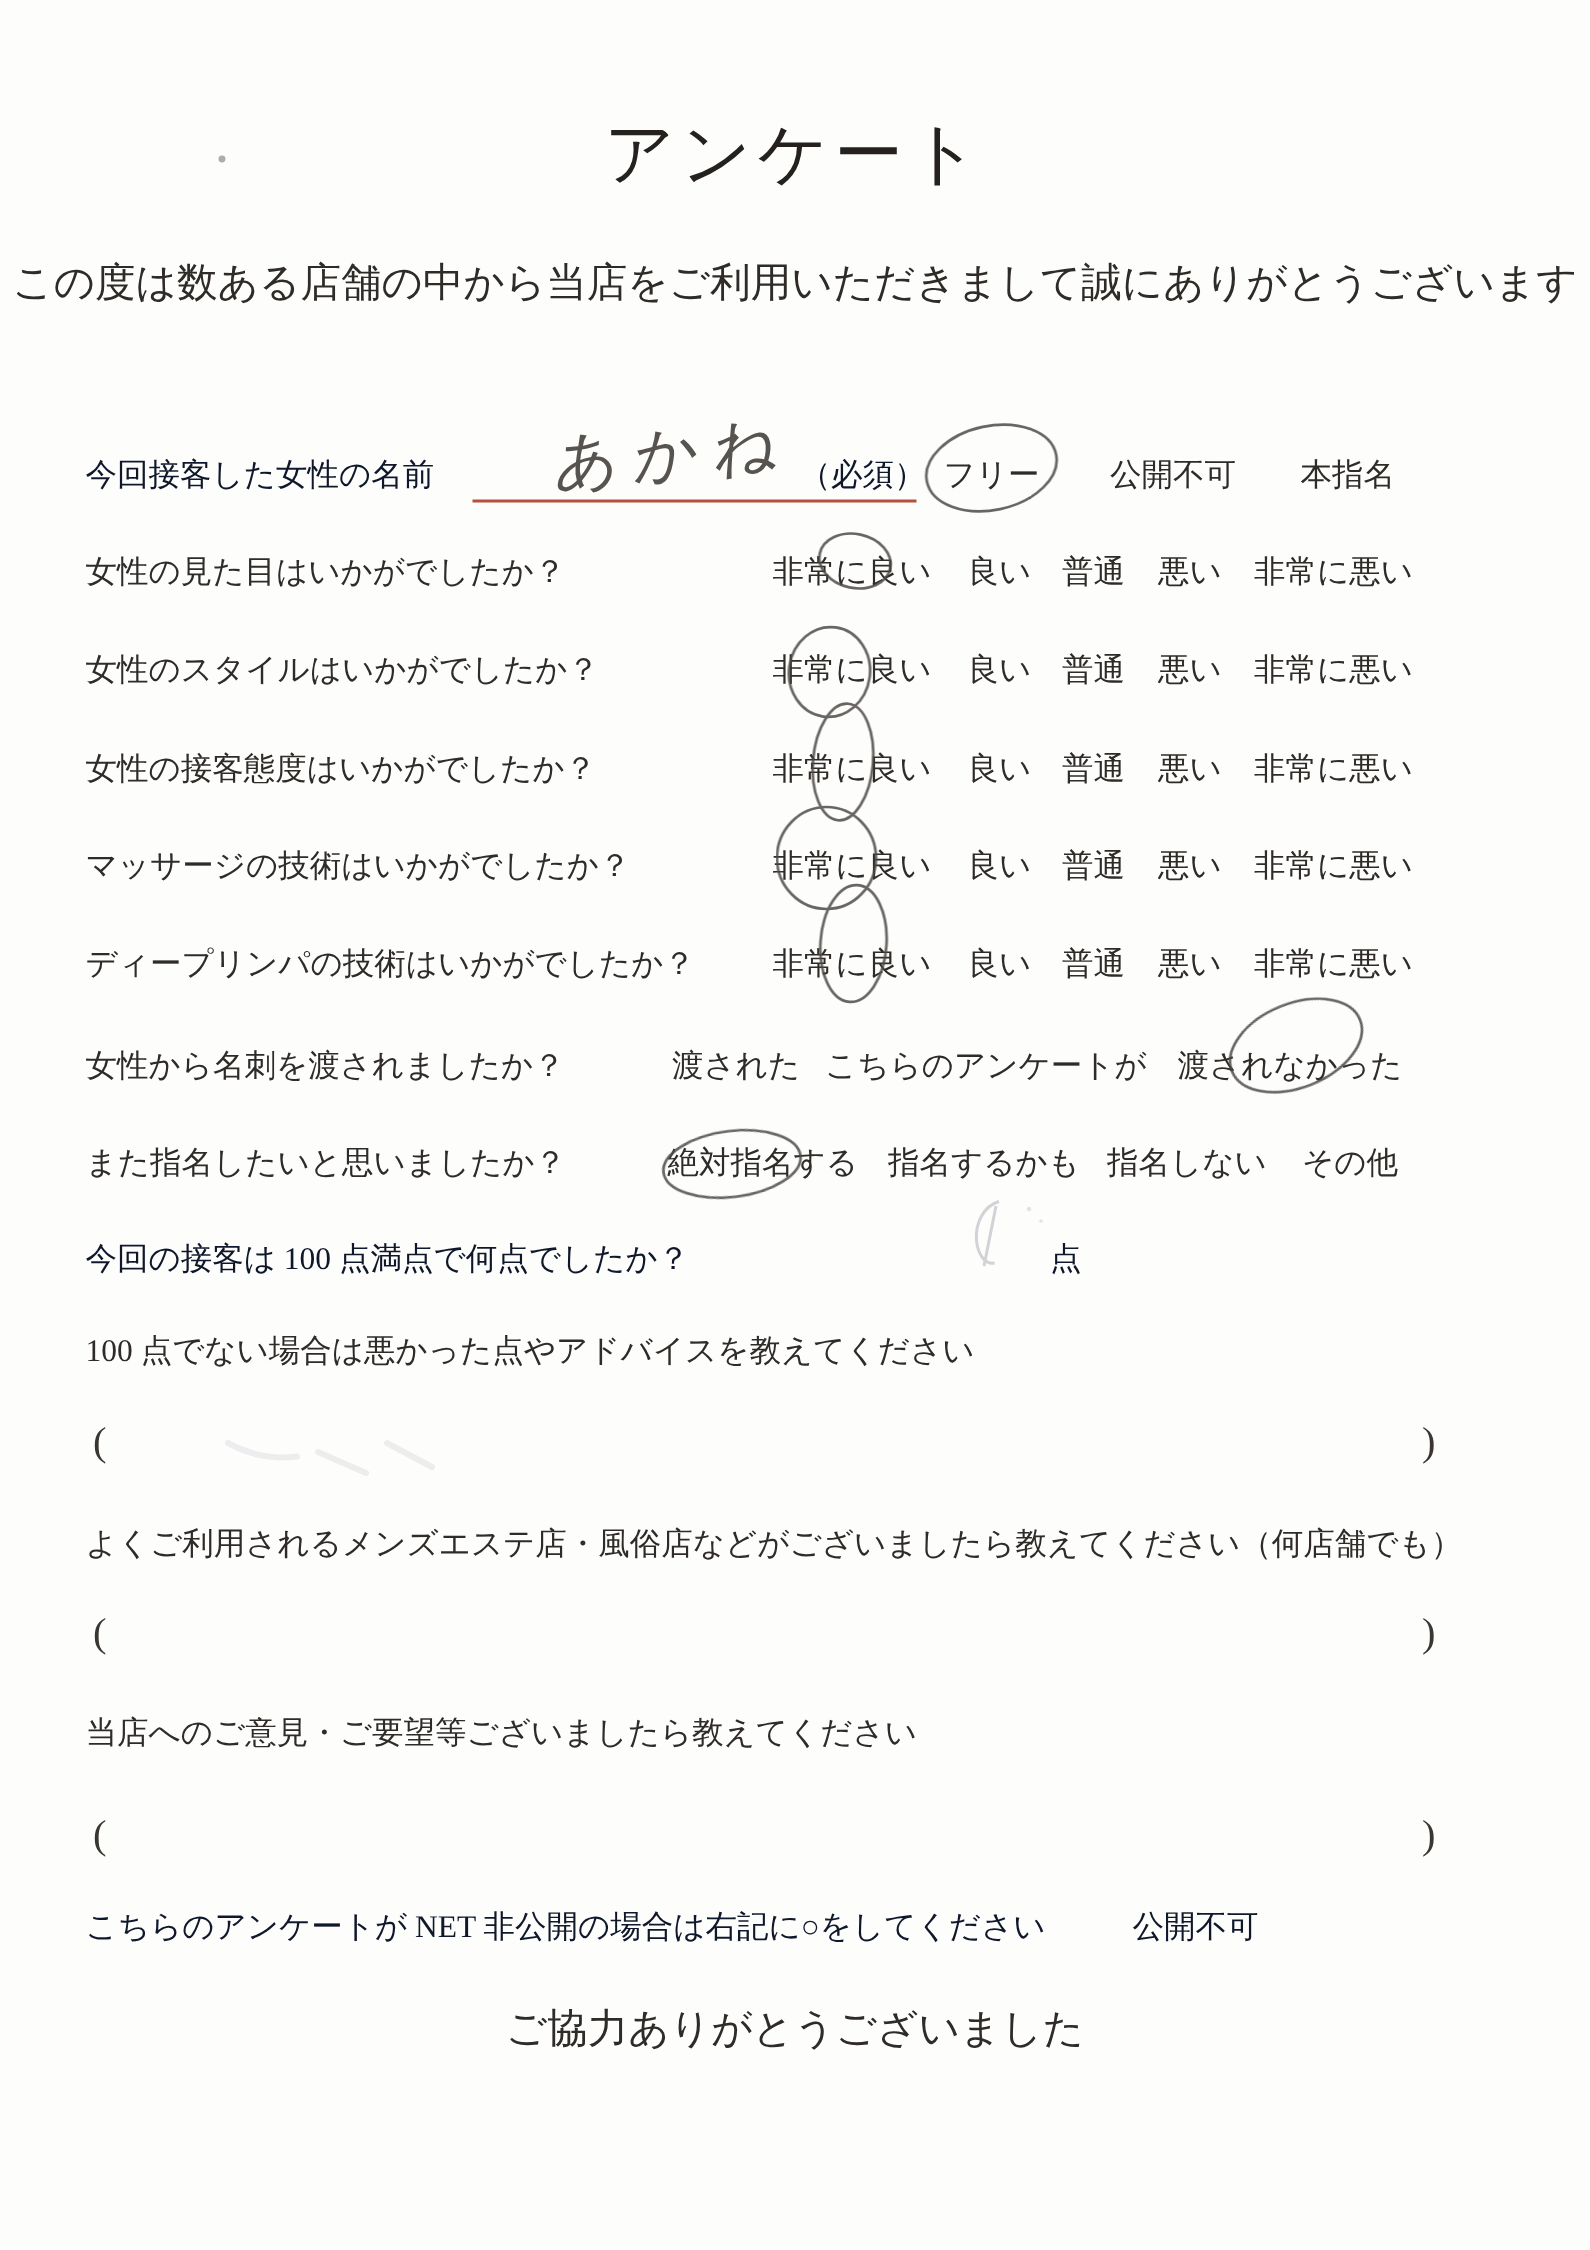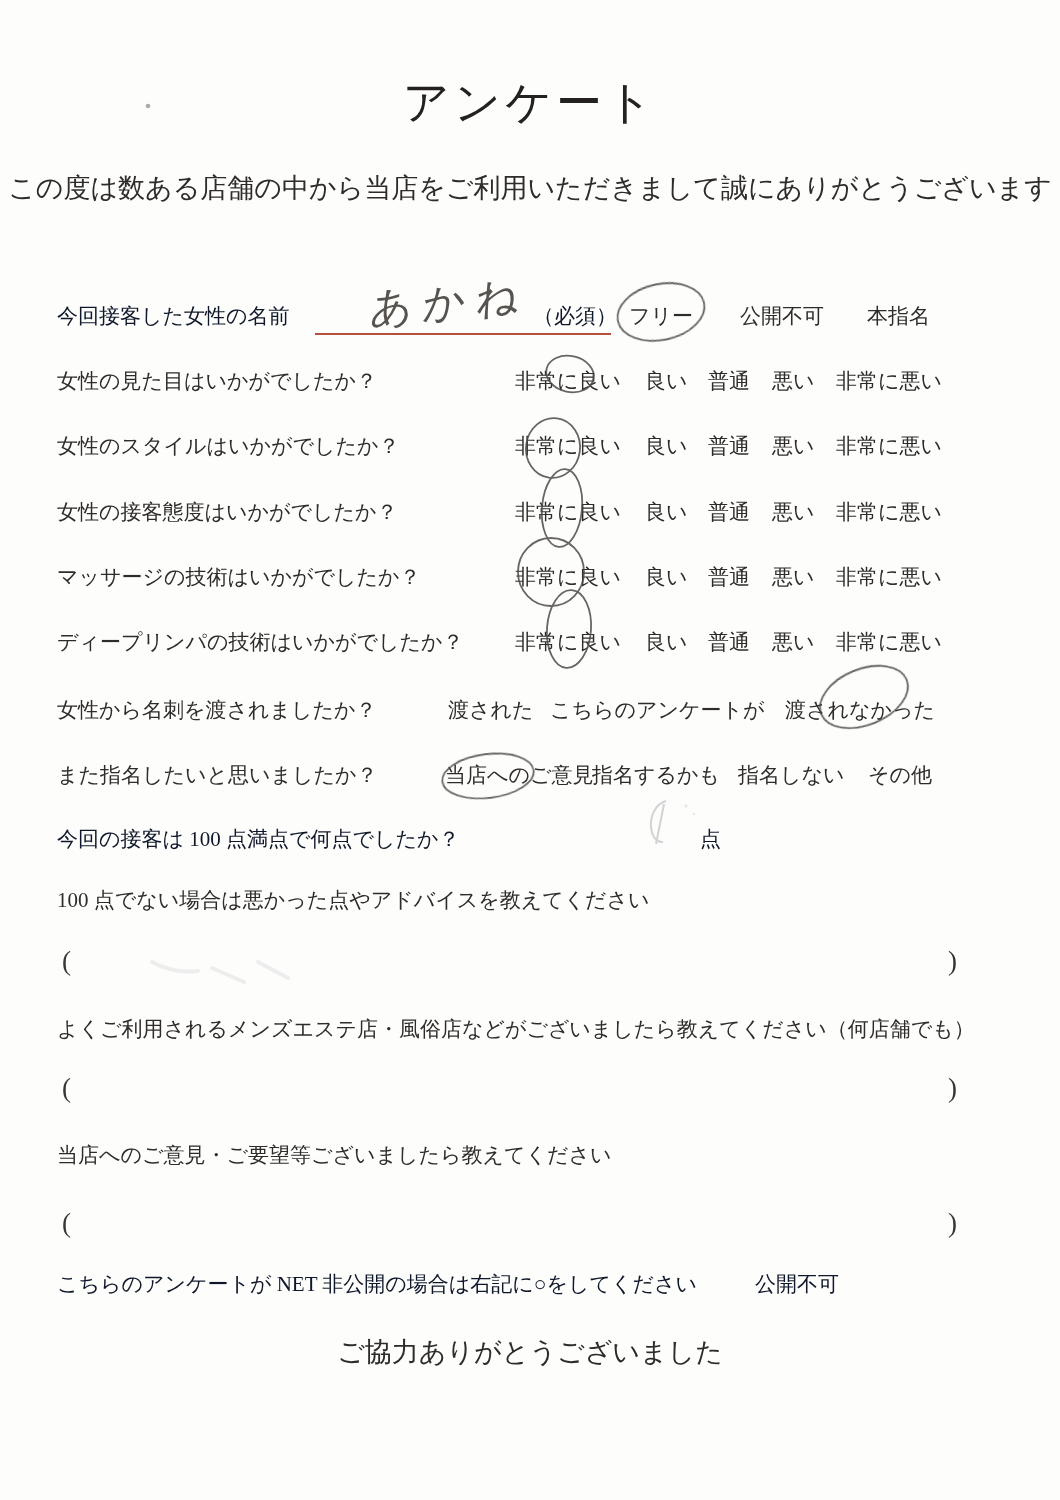--- a/index.html
+++ b/index.html
@@ -87,21 +87,21 @@
   <div class="abs" style="left:708px;top:629px">普通</div>
   <div class="abs" style="left:772px;top:629px">悪い</div>
   <div class="abs" style="left:836px;top:629px">非常に悪い</div>
 
   <div class="abs" style="left:57px;top:697px">女性から名刺を渡されましたか？</div>
   <div class="abs" style="left:448px;top:697px">渡された</div>
   <div class="abs" style="left:550px;top:697px">こちらのアンケートが</div>
   <div class="abs" style="left:785px;top:697px">渡されなかった</div>
 
   <div class="abs" style="left:57px;top:762px">また指名したいと思いましたか？</div>
-  <div class="abs" style="left:445px;top:762px">当店へのご意見</div>
+  <div class="abs" style="left:445px;top:762px">絶対指名する</div>
   <div class="abs" style="left:592px;top:762px">指名するかも</div>
   <div class="abs" style="left:738px;top:762px">指名しない</div>
   <div class="abs" style="left:868px;top:762px">その他</div>
 
   <div class="abs red" style="left:57px;top:826px">今回の接客は 100 点満点で何点でしたか？</div>
   <div class="abs red" style="left:700px;top:826px">点</div>
 
   <div class="abs" style="left:57px;top:887px">100 点でない場合は悪かった点やアドバイスを教えてください</div>
 
   <div class="abs paren" style="left:62px;top:944px">(</div>

